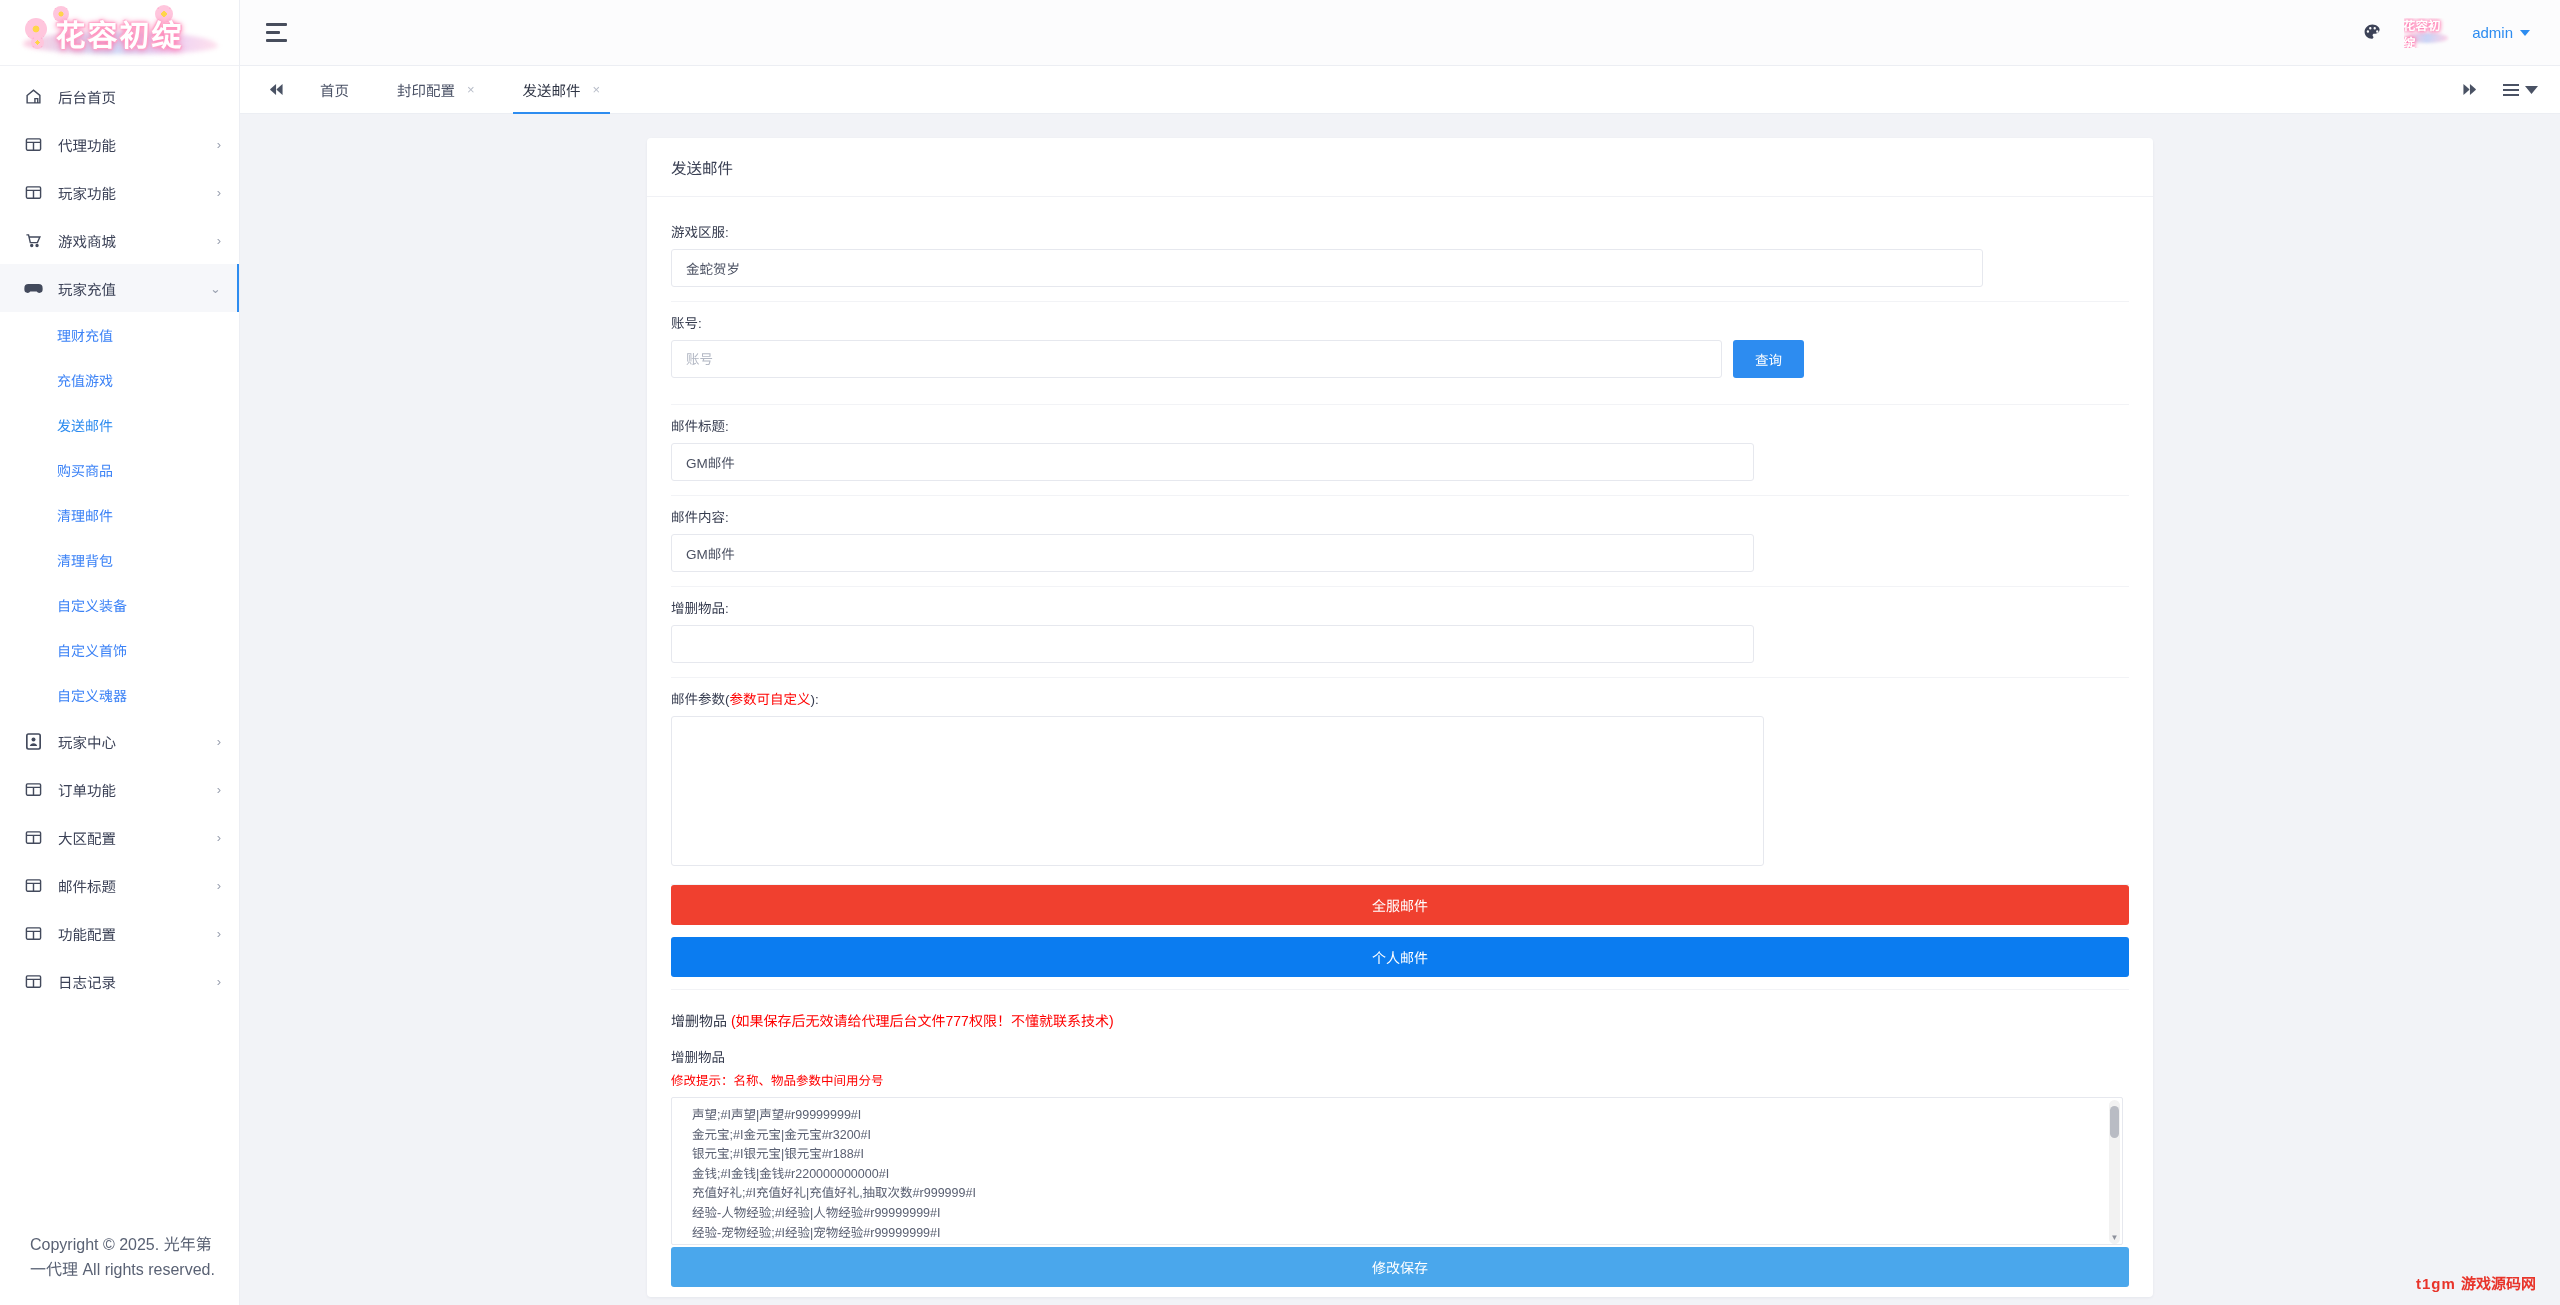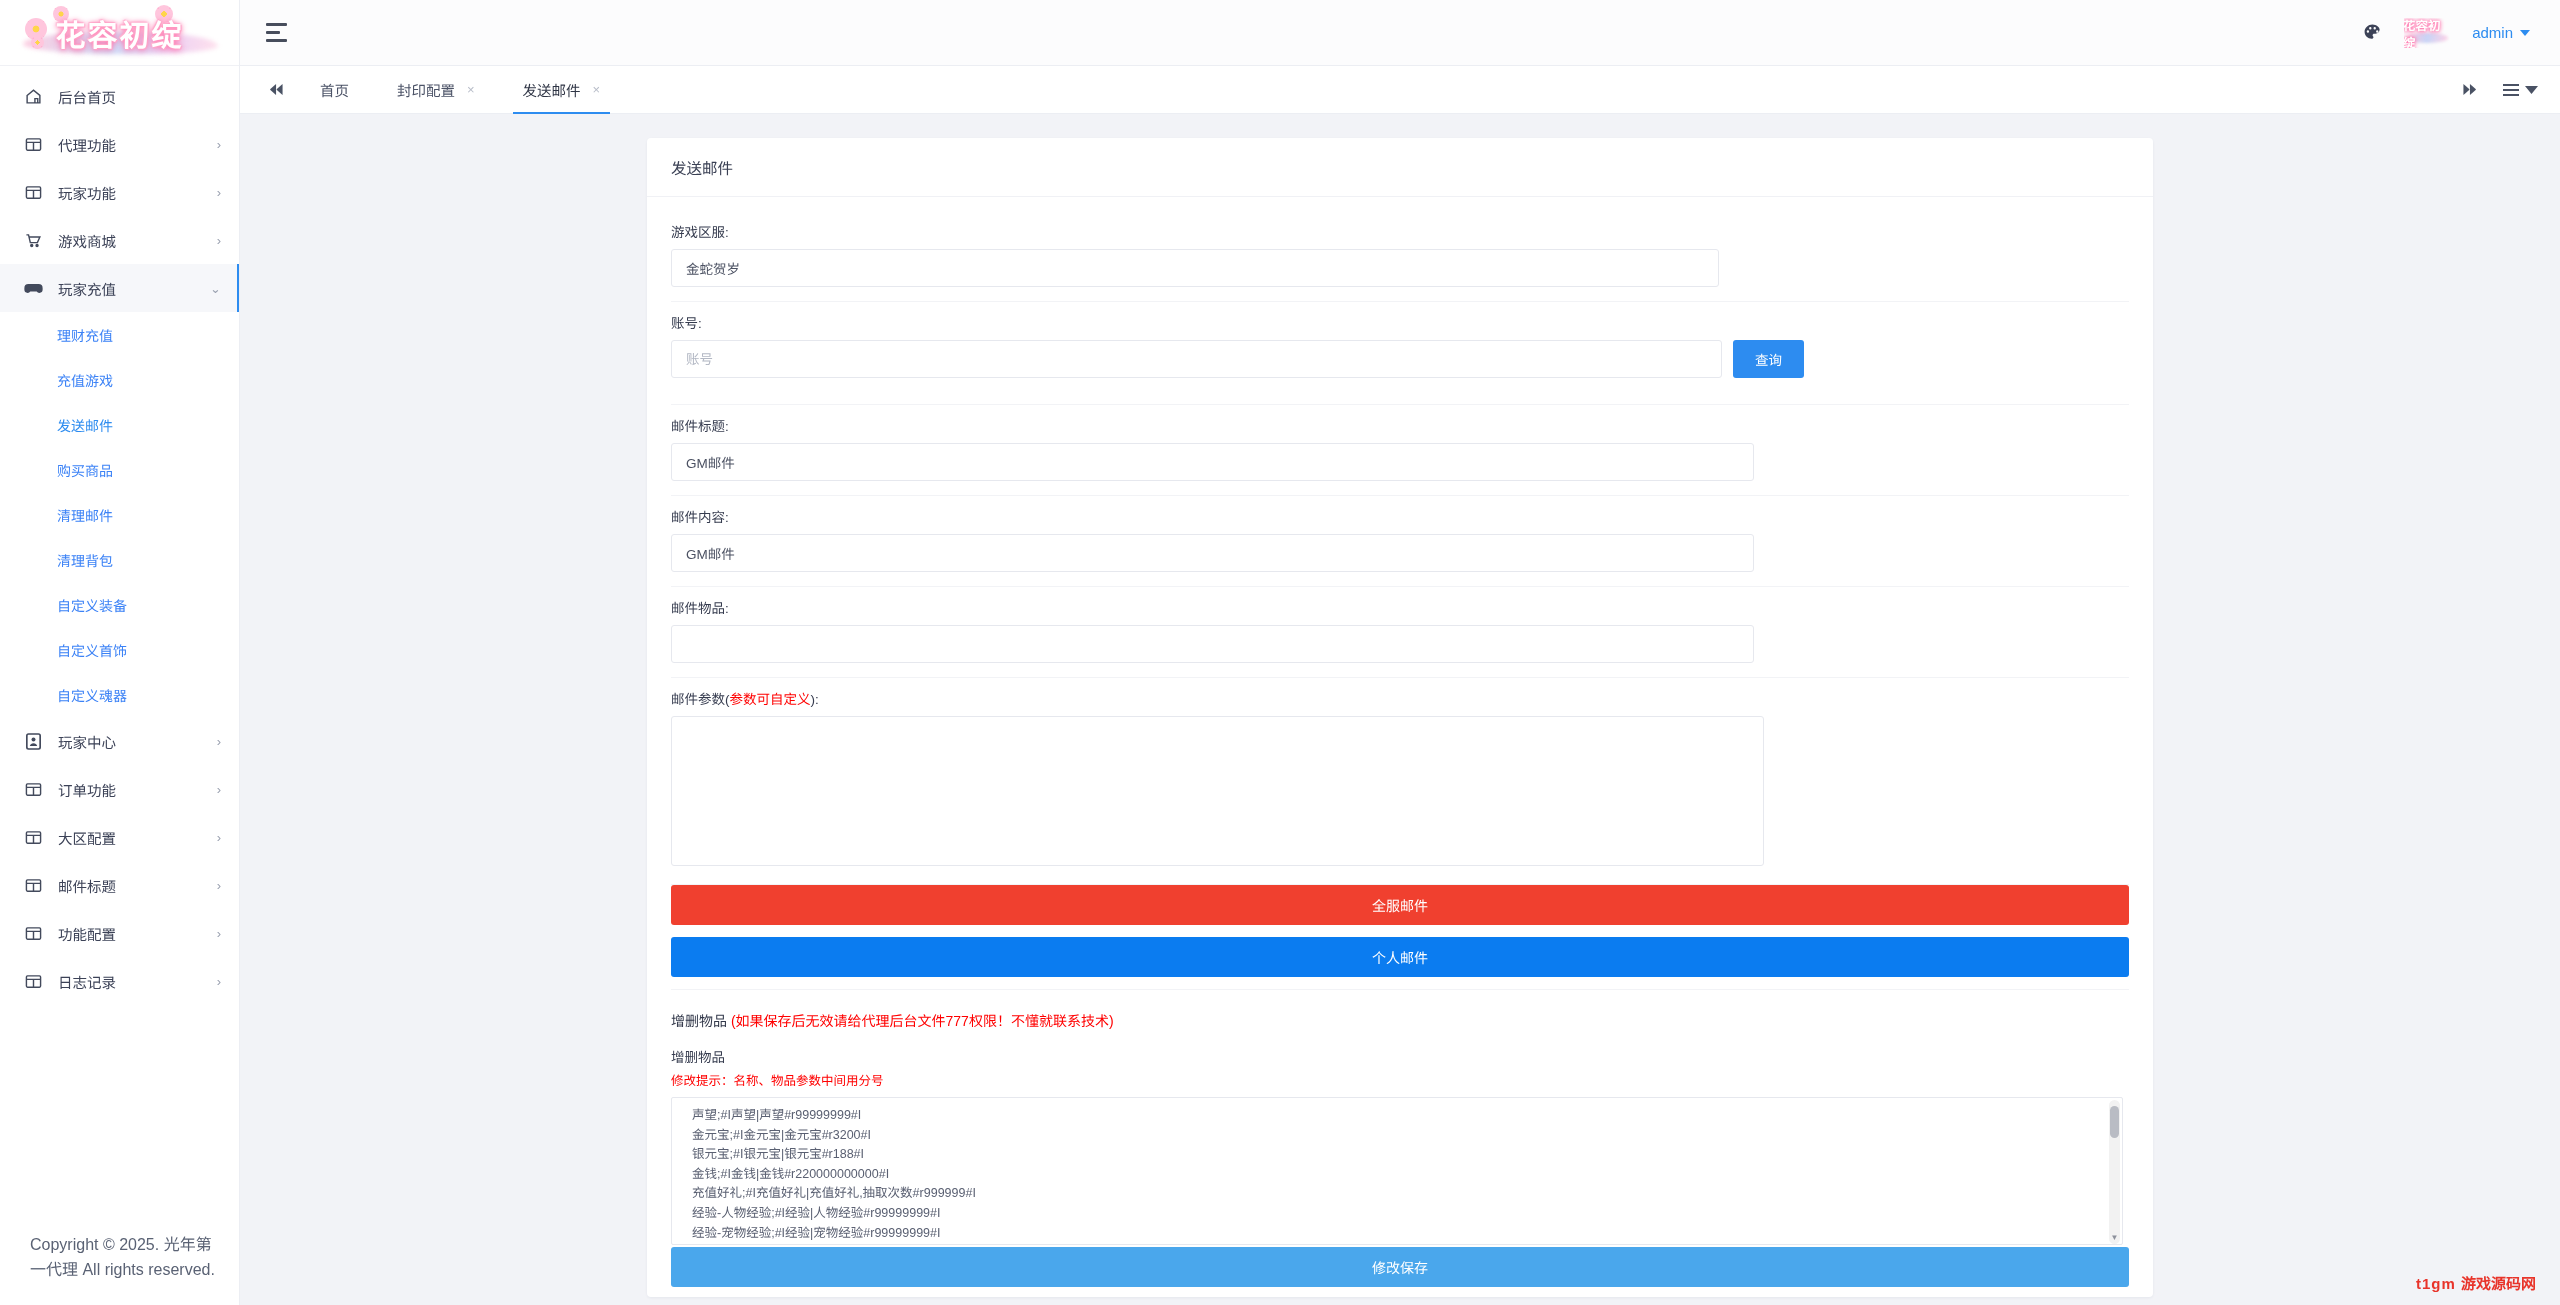--- a/index.html
+++ b/index.html
@@ -276,21 +276,21 @@
   .form-row { padding: 10px 0 0 0; border-bottom: 1px solid #f2f3f6; }
   .form-row:last-of-type { border-bottom: none; }
   .f-label {
     font-size: 13.5px;
     color: #363c4f;
     margin-bottom: 8px;
     display: block;
   }
   .f-label .red { color: #ff0000; }
   .f-input {
-    width: 1048px;
+    width: 1312px;
     height: 38px;
     border: 1px solid #e6e8ee;
     border-radius: 3px;
     padding: 0 14px;
     font-size: 13.5px;
     color: #4b5162;
     background: #fff;
     outline: none;
     font-family: "Liberation Sans", "DejaVu Sans", sans-serif;
     margin-bottom: 14px;
@@ -670,21 +670,21 @@
             <label class="f-label">邮件标题:</label>
             <input class="f-input narrow" type="text" value="GM邮件" style="">
           </div>
 
           <div class="form-row">
             <label class="f-label">邮件内容:</label>
             <input class="f-input narrow" type="text" value="GM邮件" style="">
           </div>
 
           <div class="form-row">
-            <label class="f-label">邮件物品:</label>
+            <label class="f-label">增删物品:</label>
             <input class="f-input" style="width: 1083px;" type="text" value="">
           </div>
 
           <div class="form-row">
             <label class="f-label"><span>邮件参数(</span><span class="red">参数可自定义</span><span>):</span></label>
             <textarea class="f-textarea" style=""></textarea>
           </div>
 
           <button class="btn-block btn-allserver">全服邮件</button>
           <button class="btn-block btn-personal">个人邮件</button>

